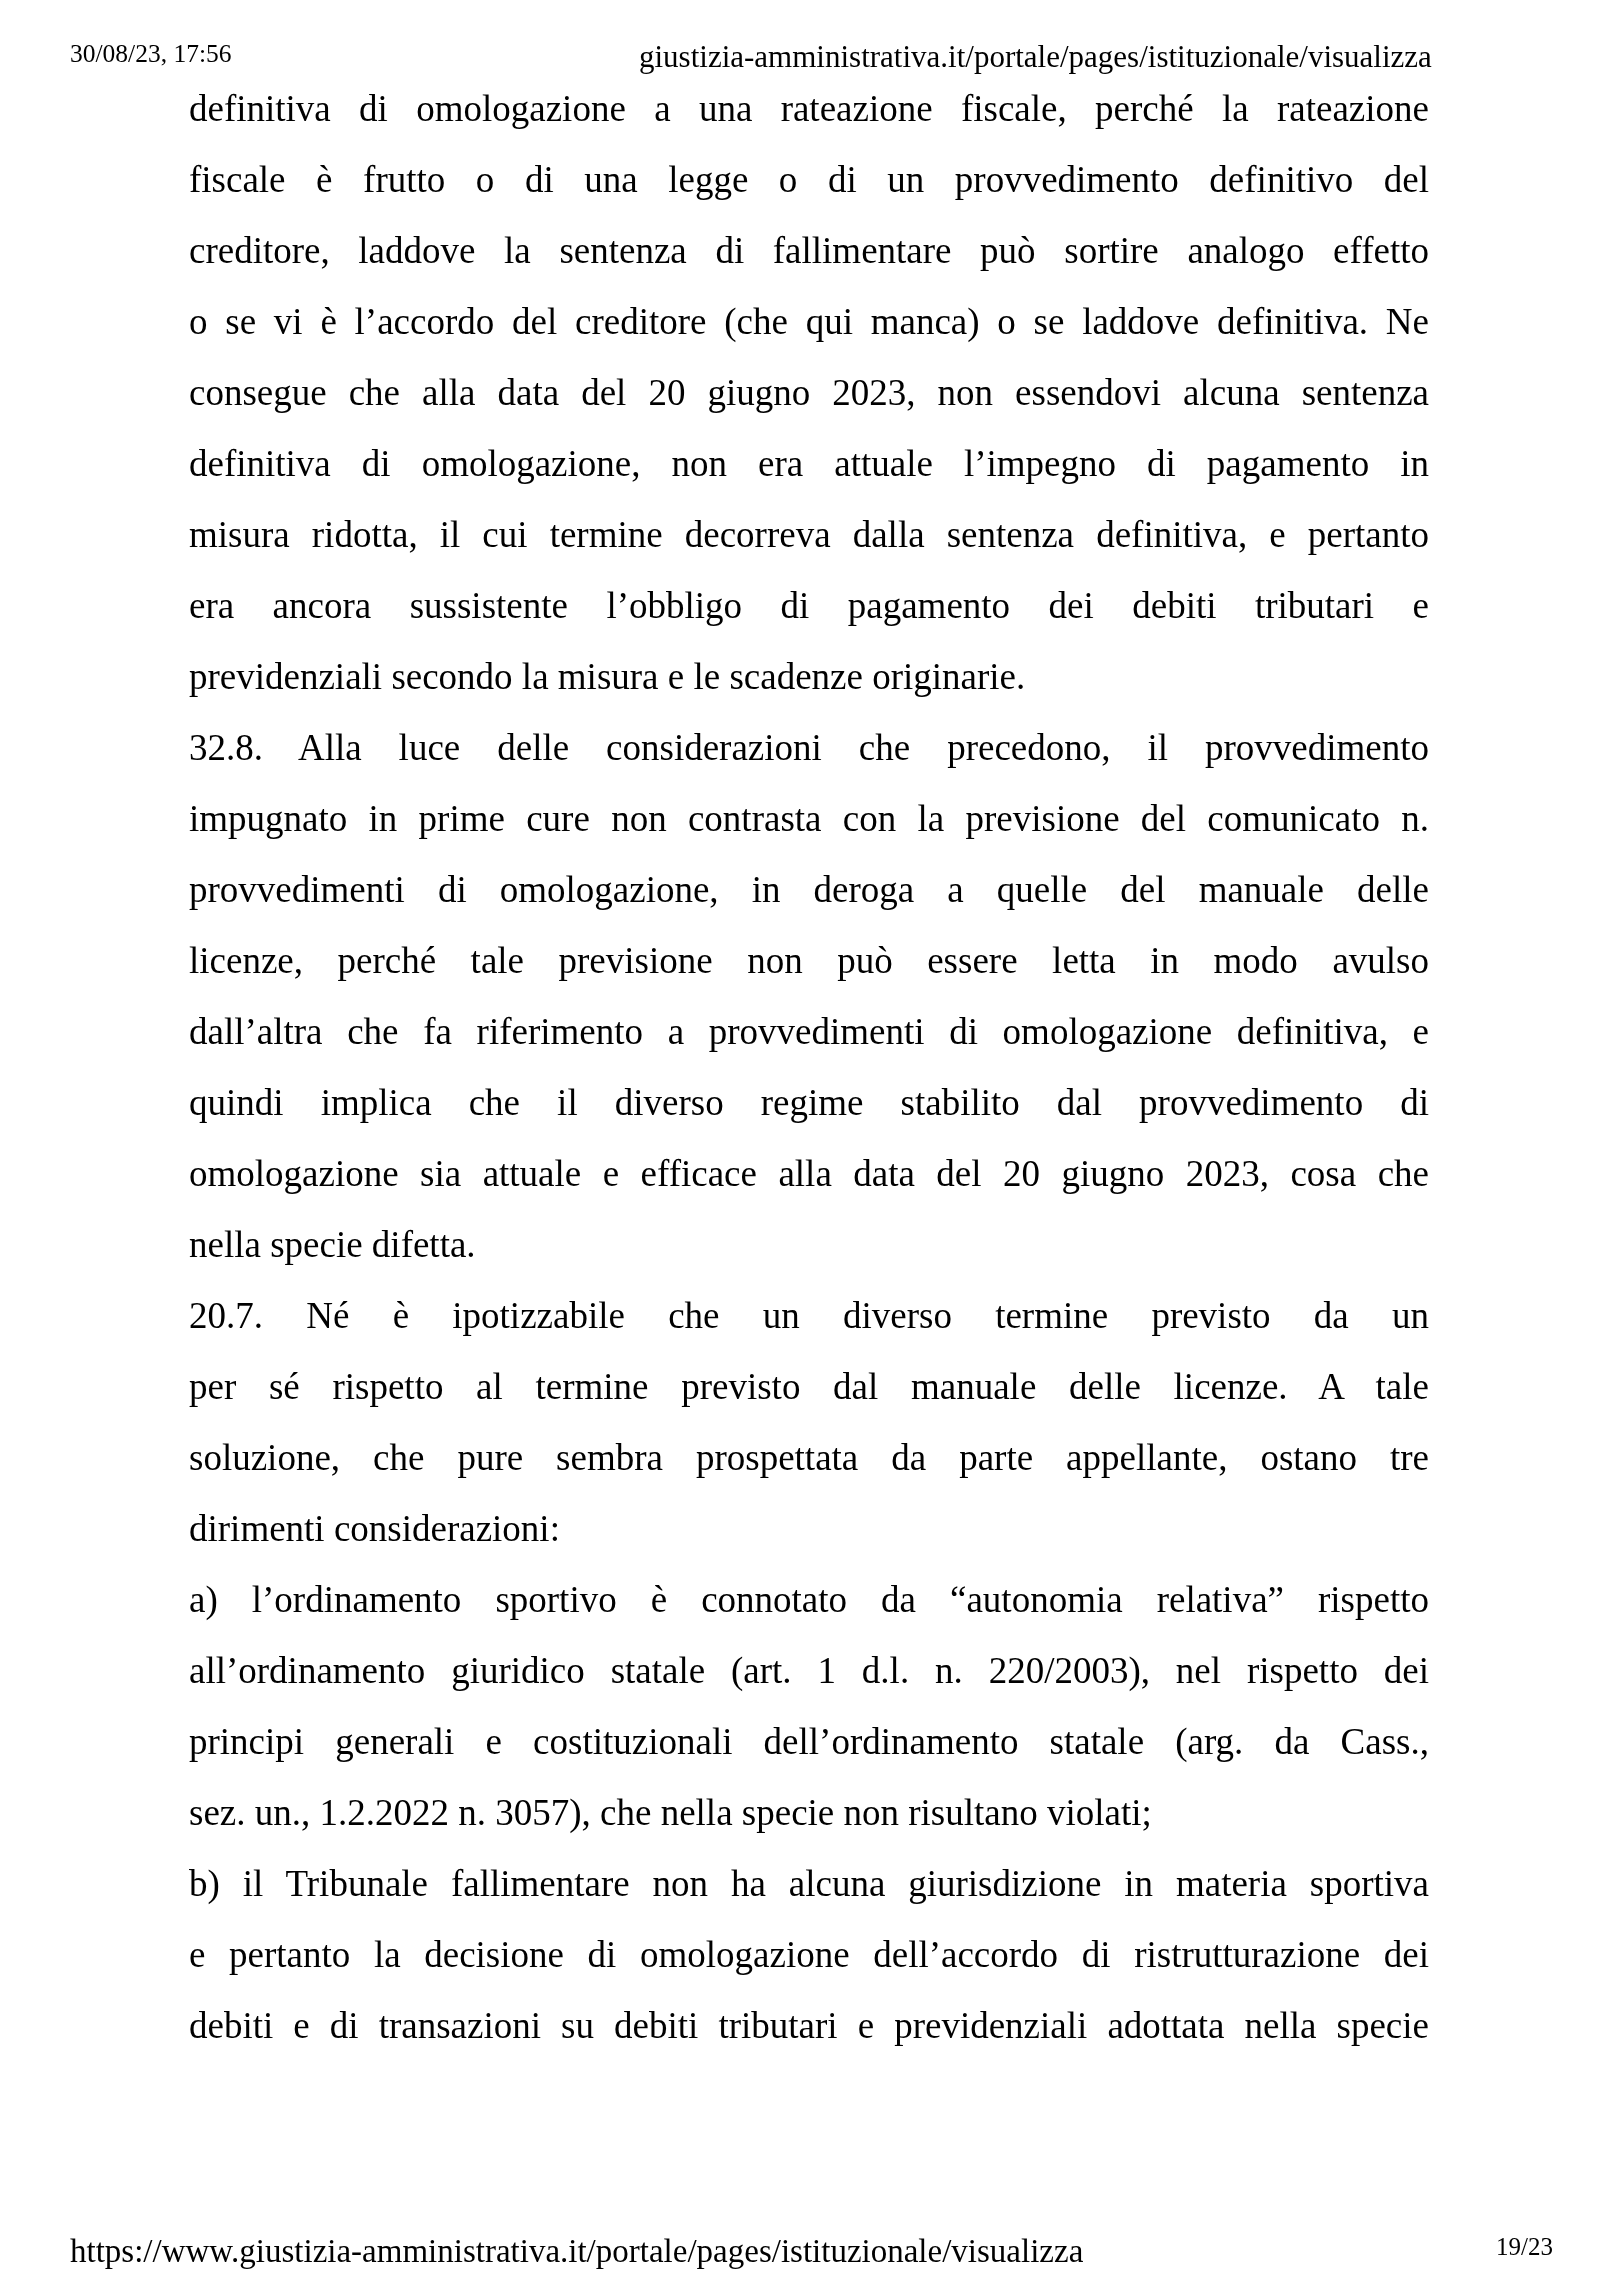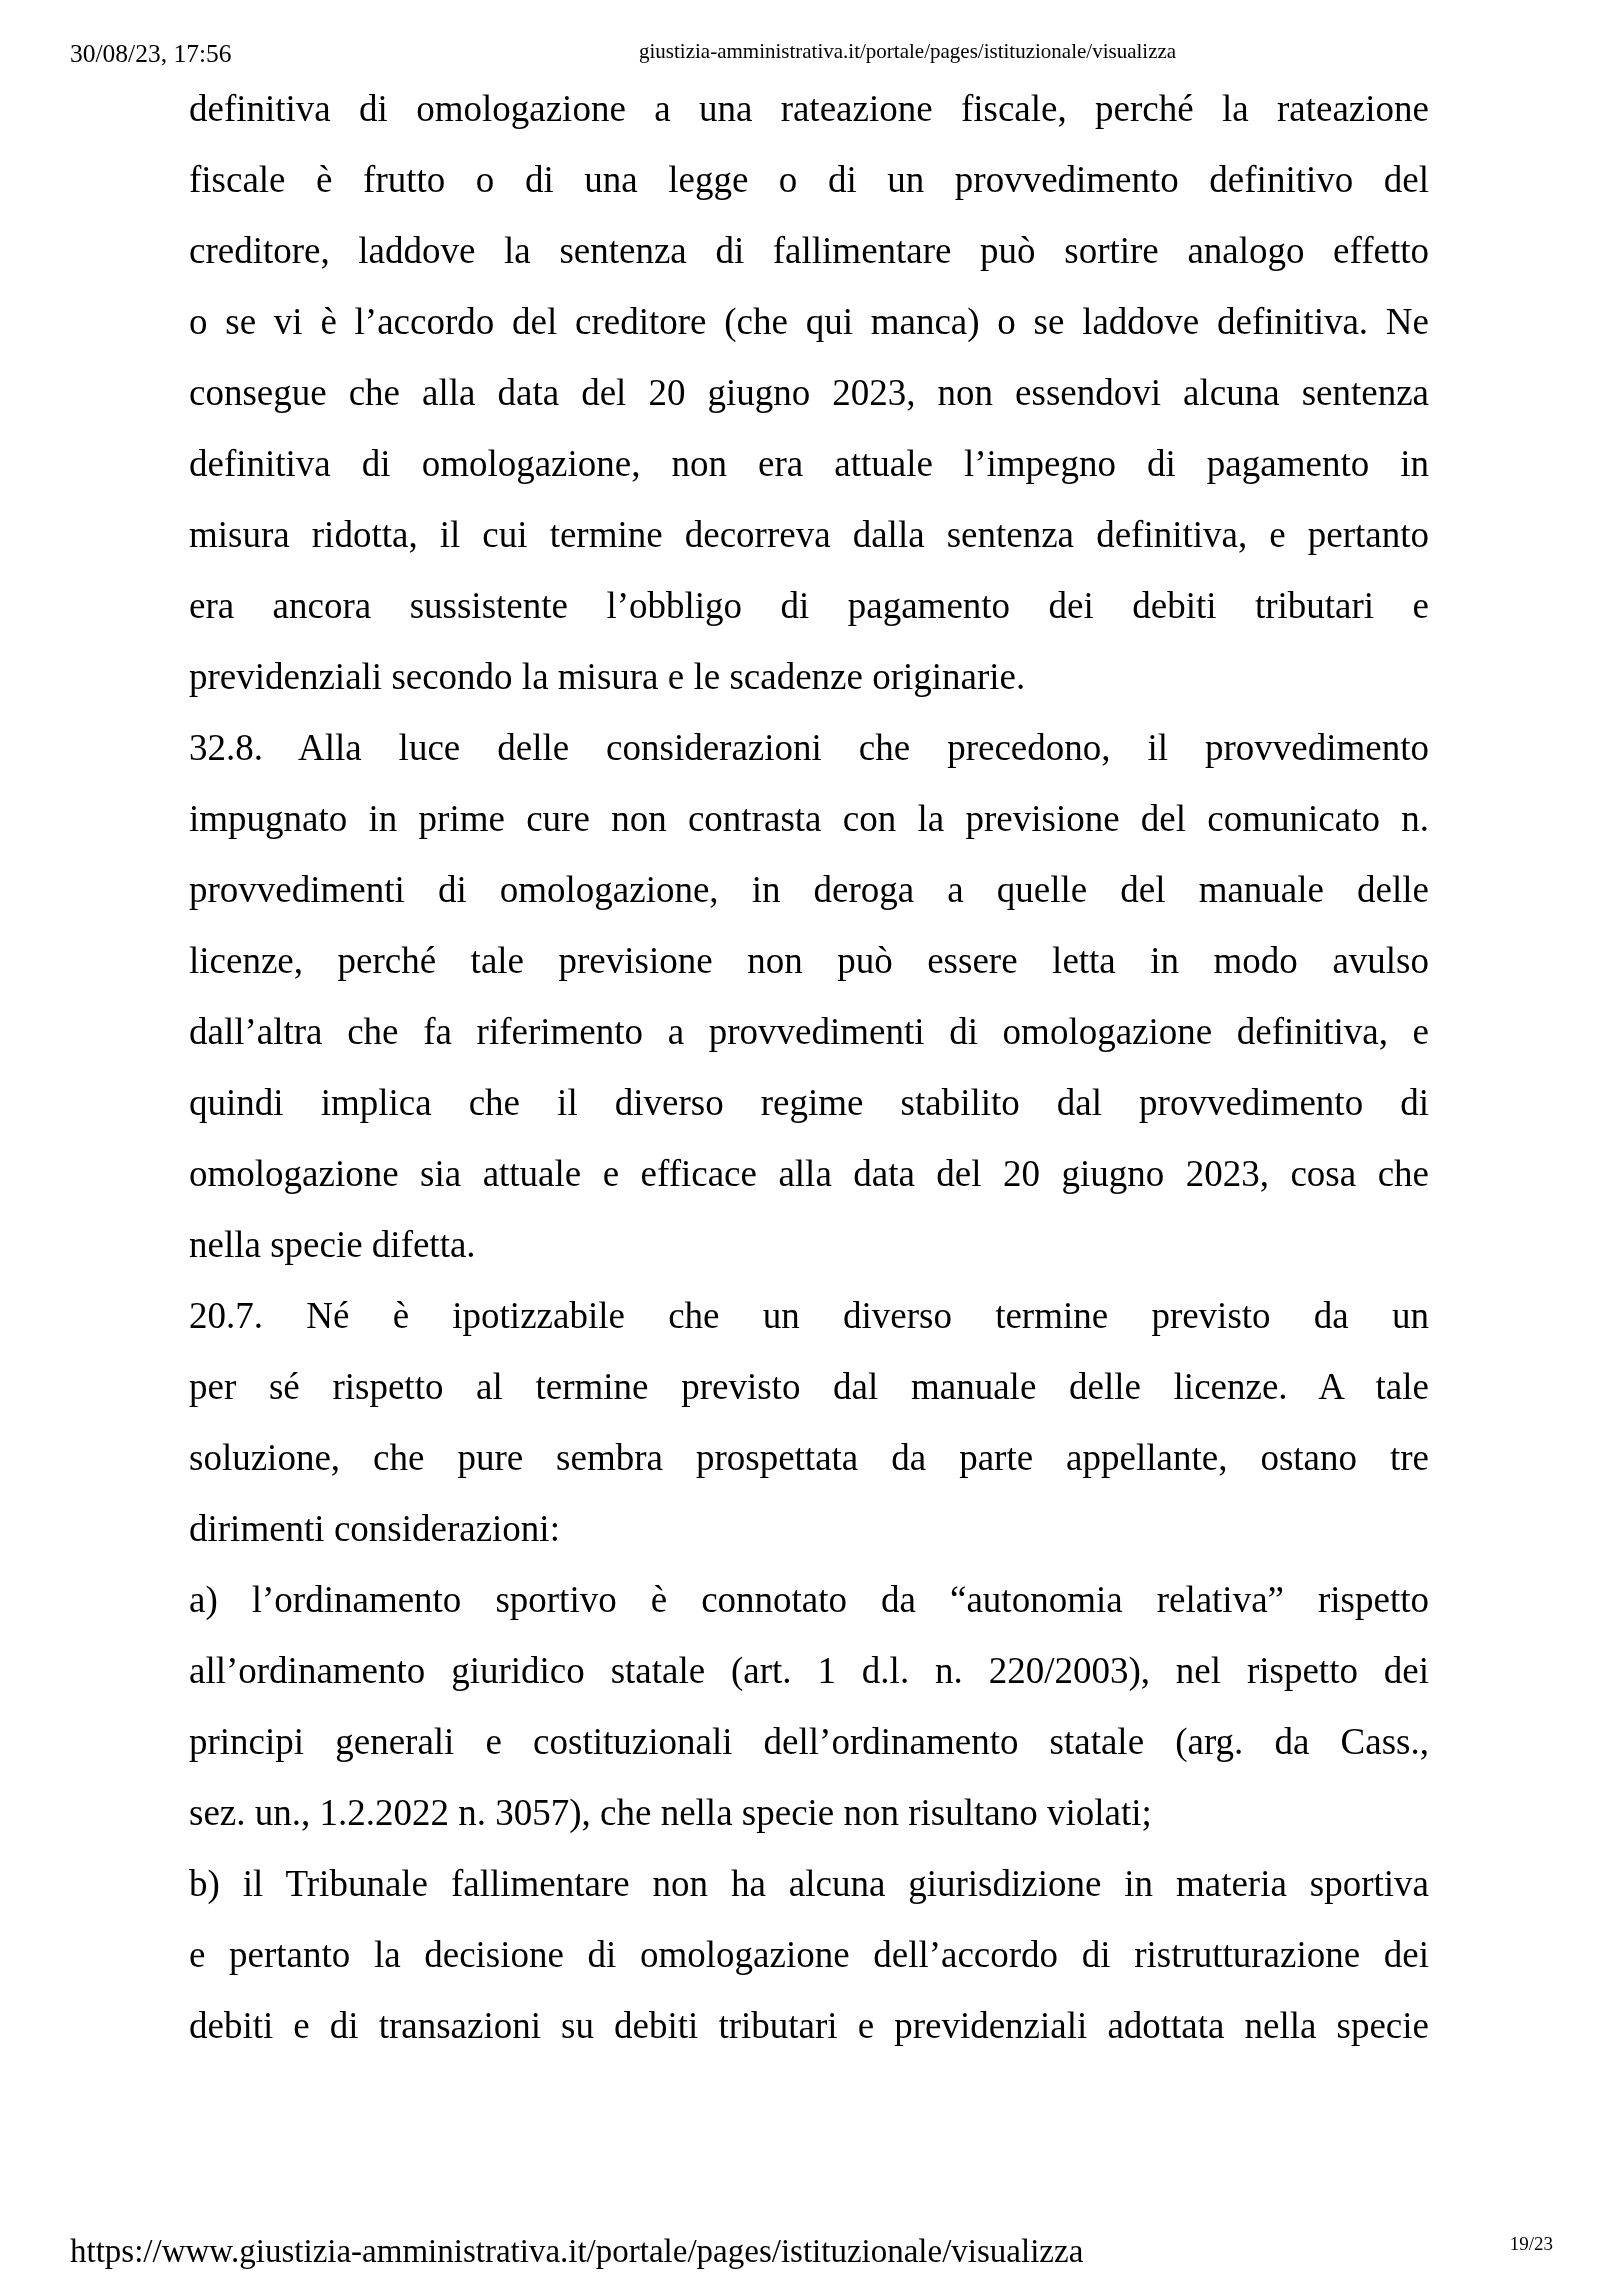--- a/index.html
+++ b/index.html
@@ -25,21 +25,21 @@
     position: absolute;
     left: 70px;
     top: 39px;
     font-size: 25.5px;
     white-space: nowrap;
   }
   .print-header-title {
     position: absolute;
     left: 639px;
     top: 39px;
-    font-size: 21px;
+    font-size: 31px;
     white-space: nowrap;
   }
   
   .doc-body {
     position: absolute;
     left: 189px;
     top: 73px;
     width: 1240px;
     font-size: 37px;
     line-height: 71px;
@@ -56,21 +56,21 @@
     position: absolute;
     left: 70px;
     top: 2233px;
     font-size: 33px;
     white-space: nowrap;
   }
   .print-footer-page {
     position: absolute;
     right: 67px;
     top: 2233px;
-    font-size: 19px;
+    font-size: 25px;
     white-space: nowrap;
   }
 </style>
 </head>
 <body>
 
 <div class="page">
 
   <div class="print-header-datetime">30/08/23, 17:56</div>
 

